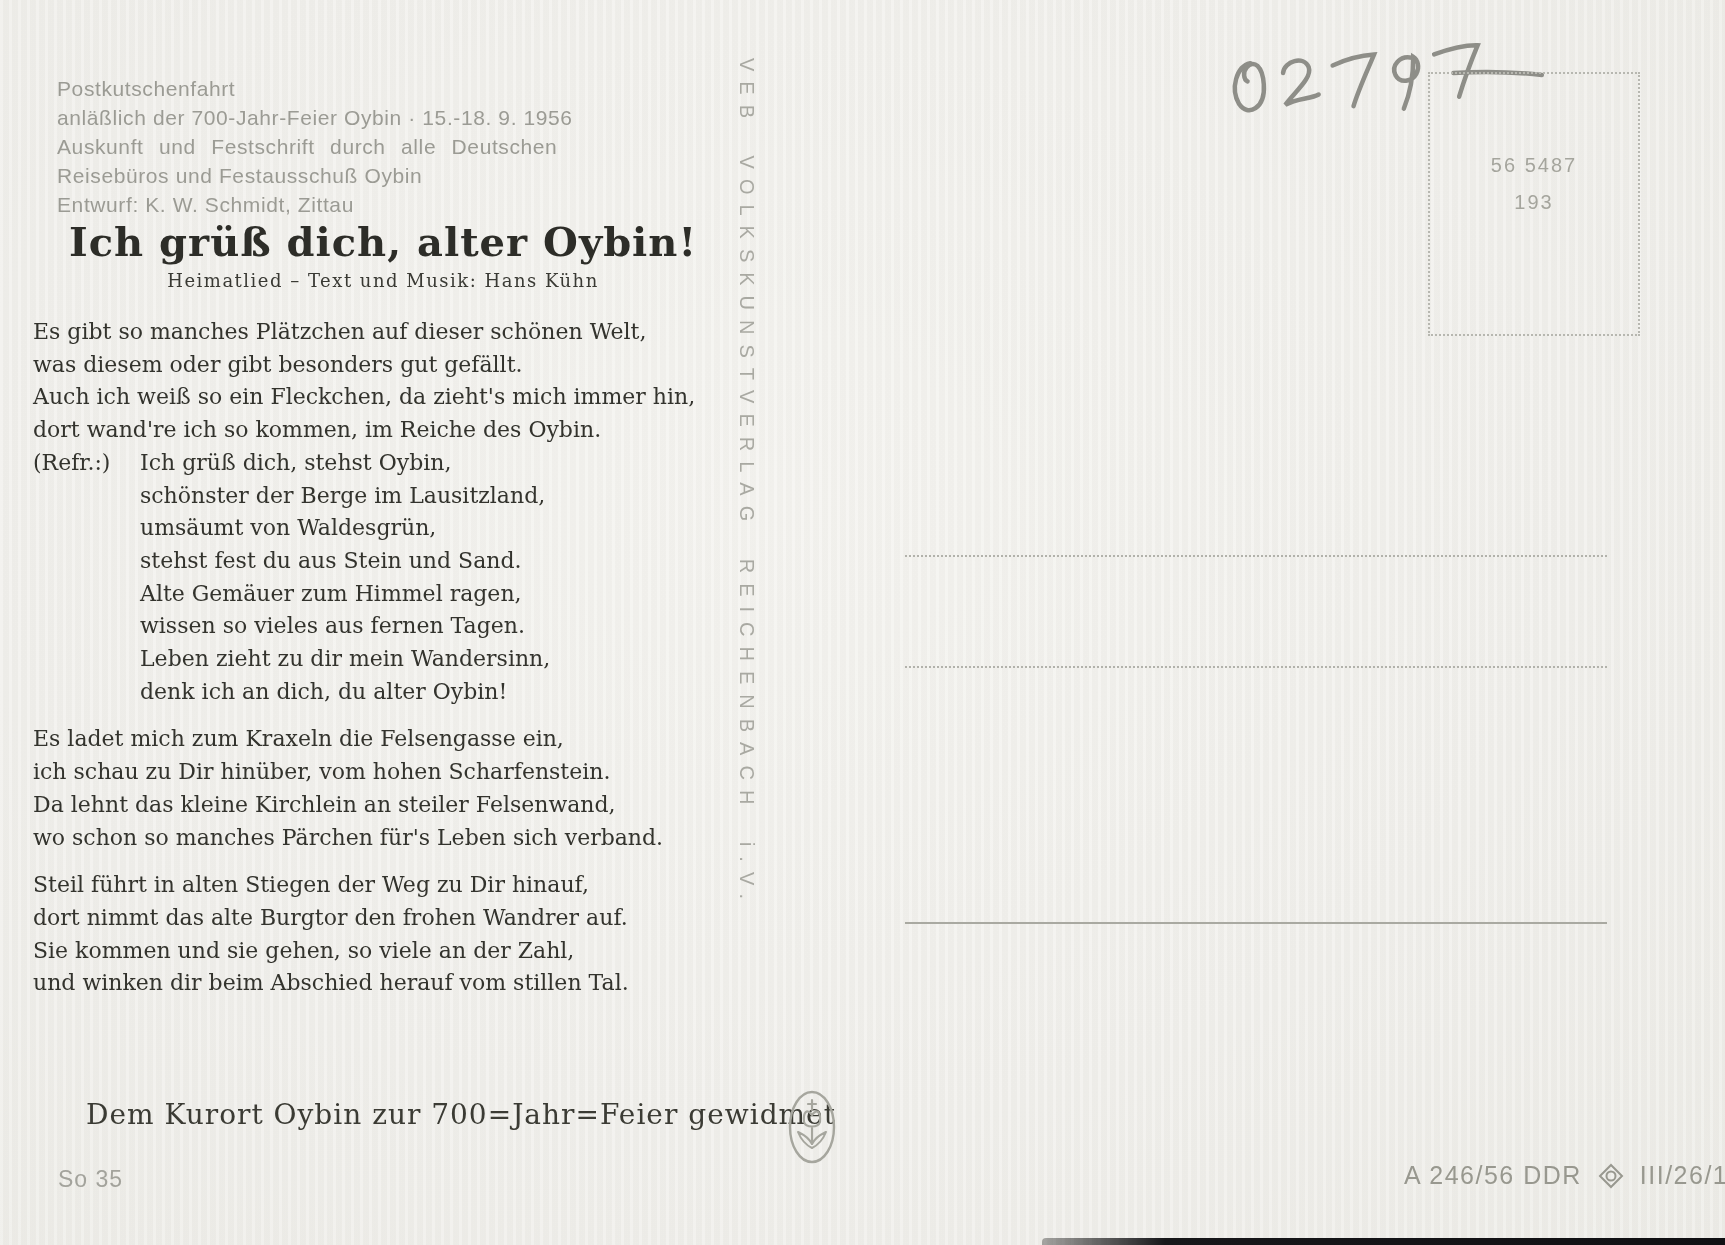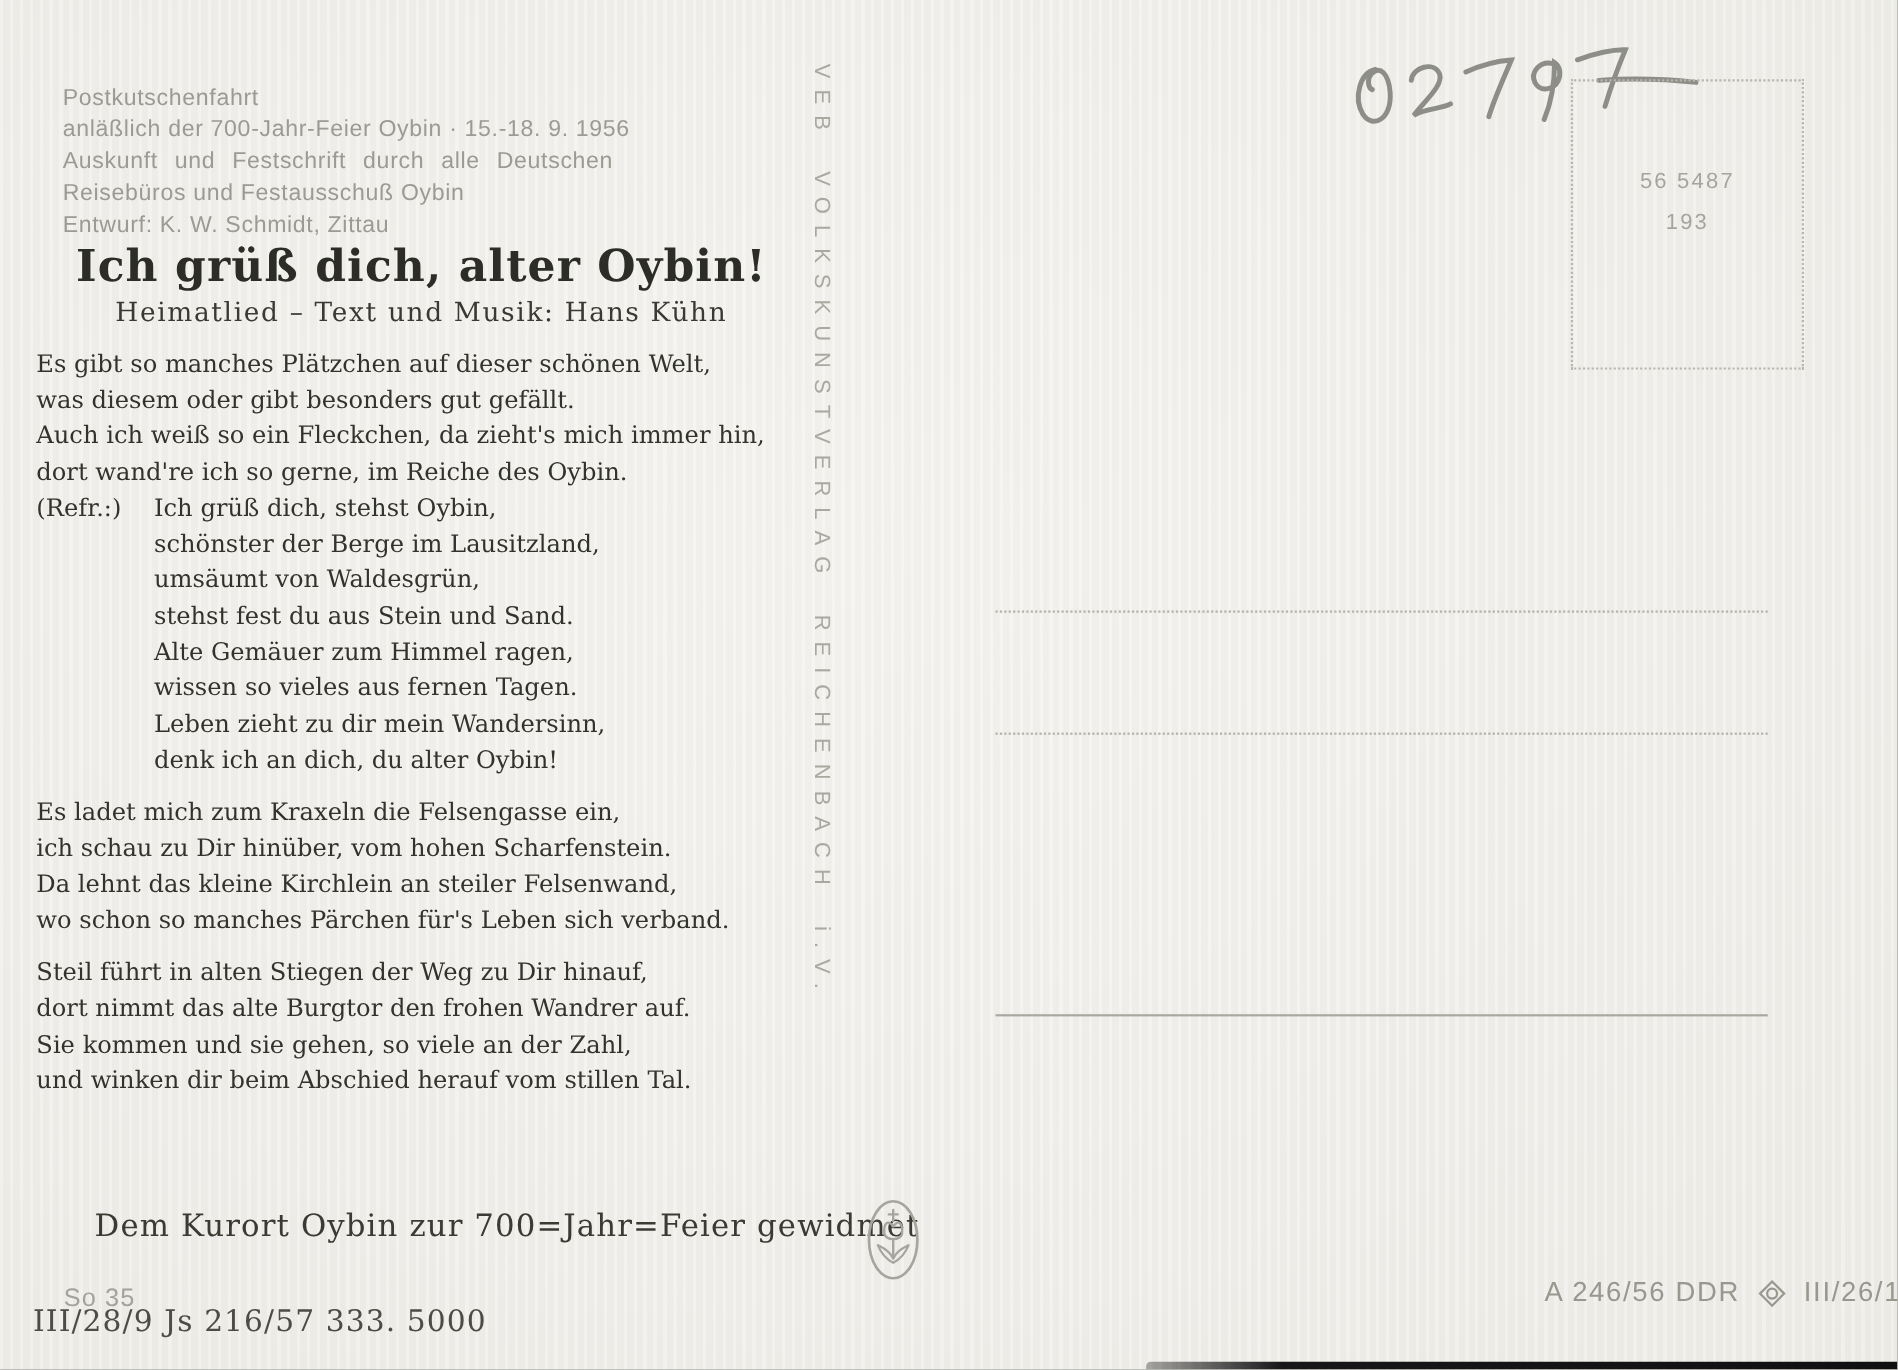--- a/index.html
+++ b/index.html
@@ -18,21 +18,21 @@
   .imprint{position:absolute;left:57px;top:74px;color:#9b9b94;font-size:21px;line-height:29px;letter-spacing:.6px;}
   .imprint .just{word-spacing:9px;}
   
   .song-title{
     position:absolute;left:33px;top:218px;width:700px;text-align:center;
     font-family:"DejaVu Serif", serif;font-weight:bold;font-size:40px;color:#2d2d28;letter-spacing:1px;
     white-space:nowrap;
   }
   .song-subtitle{
     position:absolute;left:33px;top:270px;width:700px;text-align:center;
-    font-family:"DejaVu Serif", serif;font-size:24px;color:#3a3a34;letter-spacing:1.5px;white-space:nowrap;
+    font-family:"DejaVu Serif", serif;font-size:18px;color:#3a3a34;letter-spacing:1.5px;white-space:nowrap;
   }
   
   .poem{
     position:absolute;left:33px;top:316px;width:712px;
     font-family:"DejaVu Serif", serif;font-size:22px;line-height:32.7px;color:#33332d;
   }
   .poem div{white-space:nowrap;}
   .rlabel{display:inline-block;width:107px;}
   .rline.indent{padding-left:107px;}
   .stanza.gap{margin-top:15px;}
@@ -93,21 +93,21 @@
   </div>
 
   <div class="song-title">Ich grüß dich, alter Oybin!</div>
   <div class="song-subtitle">Heimatlied – Text und Musik: Hans Kühn</div>
 
   <div class="poem">
     <div class="stanza">
       <div>Es gibt so manches Plätzchen auf dieser schönen Welt,</div>
       <div>was diesem oder gibt besonders gut gefällt.</div>
       <div>Auch ich weiß so ein Fleckchen, da zieht's mich immer hin,</div>
-      <div>dort wand're ich so gerne, im Reiche des Oybin.</div>
+      <div>dort wand're ich so kommen, im Reiche des Oybin.</div>
     </div>
     <div class="refrain">
       <div class="rline">
         <span class="rlabel">(Refr.:)</span><span>Ich grüß dich, stehst Oybin,</span>
       </div>
       <div class="rline indent">schönster der Berge im Lausitzland,</div>
       <div class="rline indent">umsäumt von Waldesgrün,</div>
       <div class="rline indent">stehst fest du aus Stein und Sand.</div>
       <div class="rline indent">Alte Gemäuer zum Himmel ragen,</div>
       <div class="rline indent">wissen so vieles aus fernen Tagen.</div>
@@ -124,21 +124,20 @@
       <div>Steil führt in alten Stiegen der Weg zu Dir hinauf,</div>
       <div>dort nimmt das alte Burgtor den frohen Wandrer auf.</div>
       <div>Sie kommen und sie gehen, so viele an der Zahl,</div>
       <div>und winken dir beim Abschied herauf vom stillen Tal.</div>
     </div>
   </div>
 
   <div class="dedication">Dem Kurort Oybin zur 700=Jahr=Feier gewidmet</div>
 
   <div class="code-so">So 35</div>
-  <div class="code-left">III/28/9 Js 216/57 333. 5000</div>
 
   <div class="vertical-publisher">VEB VOLKSKUNSTVERLAG REICHENBACH i.V.</div>
 
   <svg class="emblem" width="52" height="78" viewBox="0 0 52 78">
     <ellipse cx="26" cy="39" rx="22" ry="35" fill="none" stroke="#a6a69e" stroke-width="2.4"></ellipse>
     <path d="M26 12 L26 22 M22 16 L30 16" fill="none" stroke="#a6a69e" stroke-width="2.2" stroke-linecap="round"></path>
     <path d="M18 34 C17 24 21 20 26 27 C31 20 35 24 34 34 C32 40 20 40 18 34 Z" fill="none" stroke="#a6a69e" stroke-width="2.2" stroke-linejoin="round"></path>
     <path d="M26 40 L26 56" fill="none" stroke="#a6a69e" stroke-width="2.2" stroke-linecap="round"></path>
     <path d="M12 44 C16 54 22 58 26 60 C30 58 36 54 40 44 C36 46 30 48 26 56 C22 48 16 46 12 44 Z" fill="none" stroke="#a6a69e" stroke-width="2" stroke-linejoin="round"></path>
   </svg>

